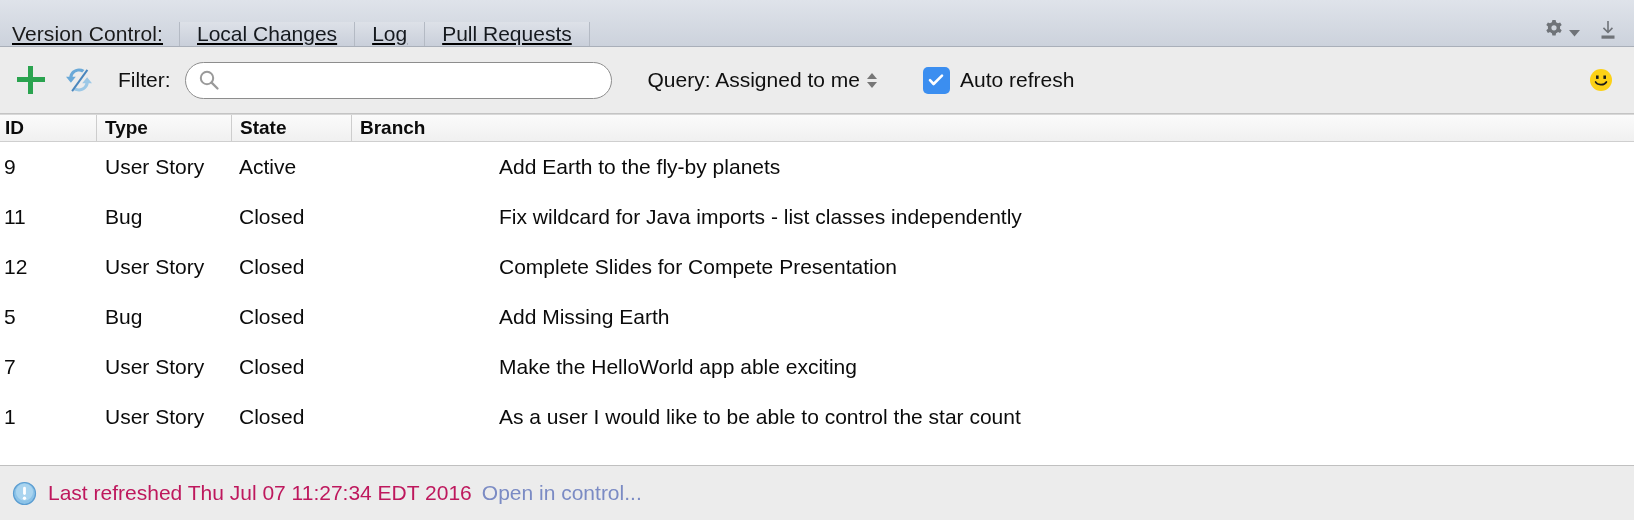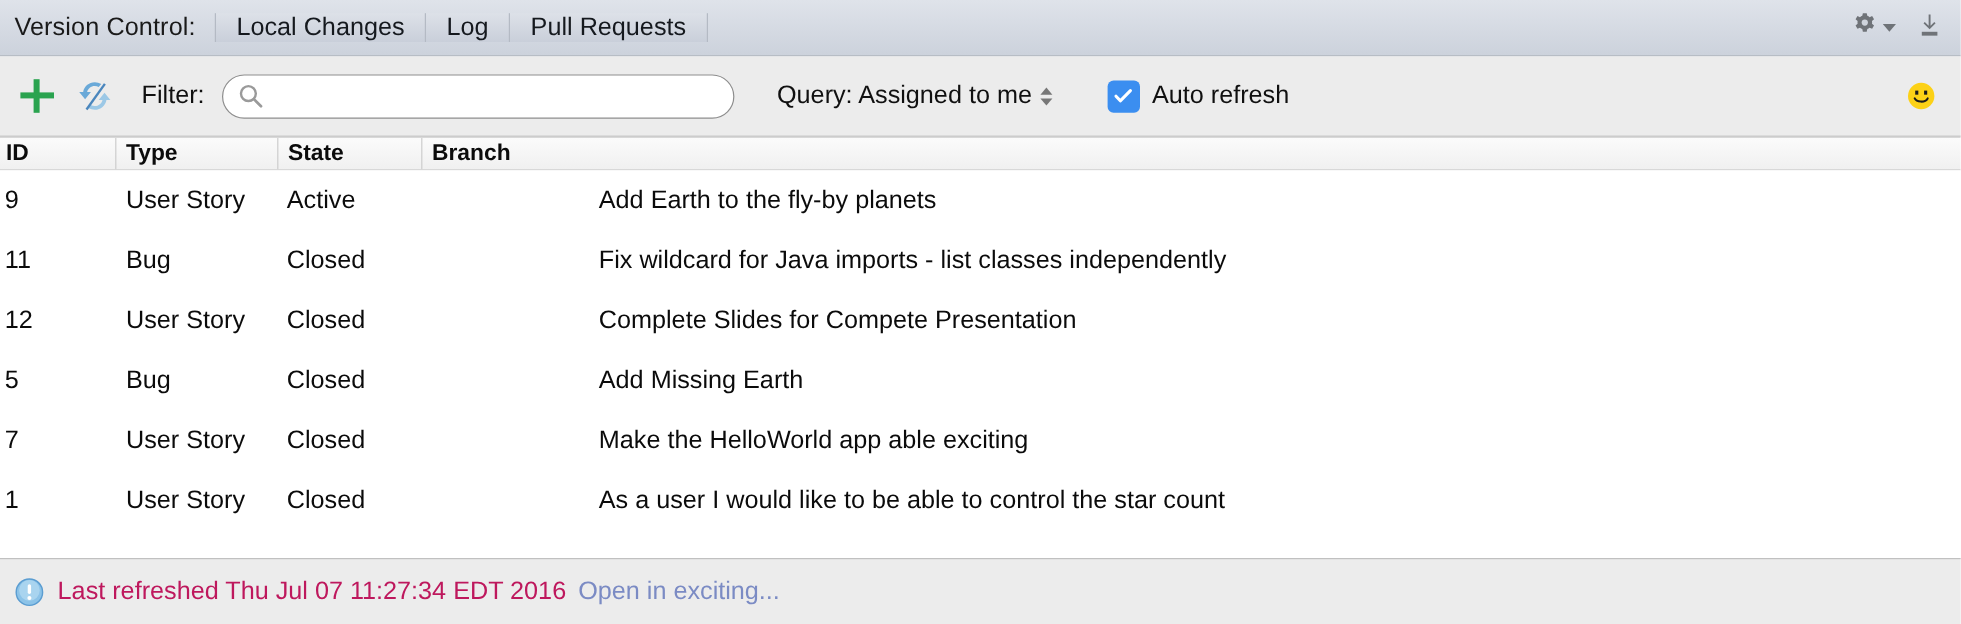--- a/index.html
+++ b/index.html
@@ -19,21 +19,22 @@
   }
 
   
   .tabbar {
     position: relative;
     height: 47px;
     flex: 0 0 47px;
     background: linear-gradient(to bottom, #dfe3ea 0%, #ccd2dc 100%);
     border-bottom: 1px solid #a9afb9;
     display: flex;
-    align-items: center;
+    align-items: flex-end;
+    text-decoration: underline;
   }
   .tab-title {
     display: flex; align-items: center;
     padding: 0 16px 0 12px;
     font-size: 21px;
     color: #1a1a1a;
     border-right: 1px solid #b4bac4;
     letter-spacing: .1px;
   }
   .tab {
@@ -365,16 +366,16 @@
   <div class="statusbar">
     <span class="info-icon">
       <svg width="25" height="25" viewBox="0 0 25 25">
         <circle cx="12.5" cy="12.5" r="11" fill="#8cc3e8" stroke="#5b9dd1" stroke-width="1.2"></circle>
         <circle cx="12.5" cy="11" r="8.6" fill="#a9d4ef"></circle>
         <rect x="11.1" y="5.8" width="2.8" height="8.2" rx="1.4" fill="#ffffff"></rect>
         <circle cx="12.5" cy="17.3" r="1.7" fill="#ffffff"></circle>
       </svg>
     </span>
     <span class="status-text">Last refreshed Thu Jul 07 11:27:34 EDT 2016</span>
-    <span class="status-link">Open in exciting...</span>
+    <span class="status-link">Open in control...</span>
   </div>
 
 </div>
 
 </body></html>

